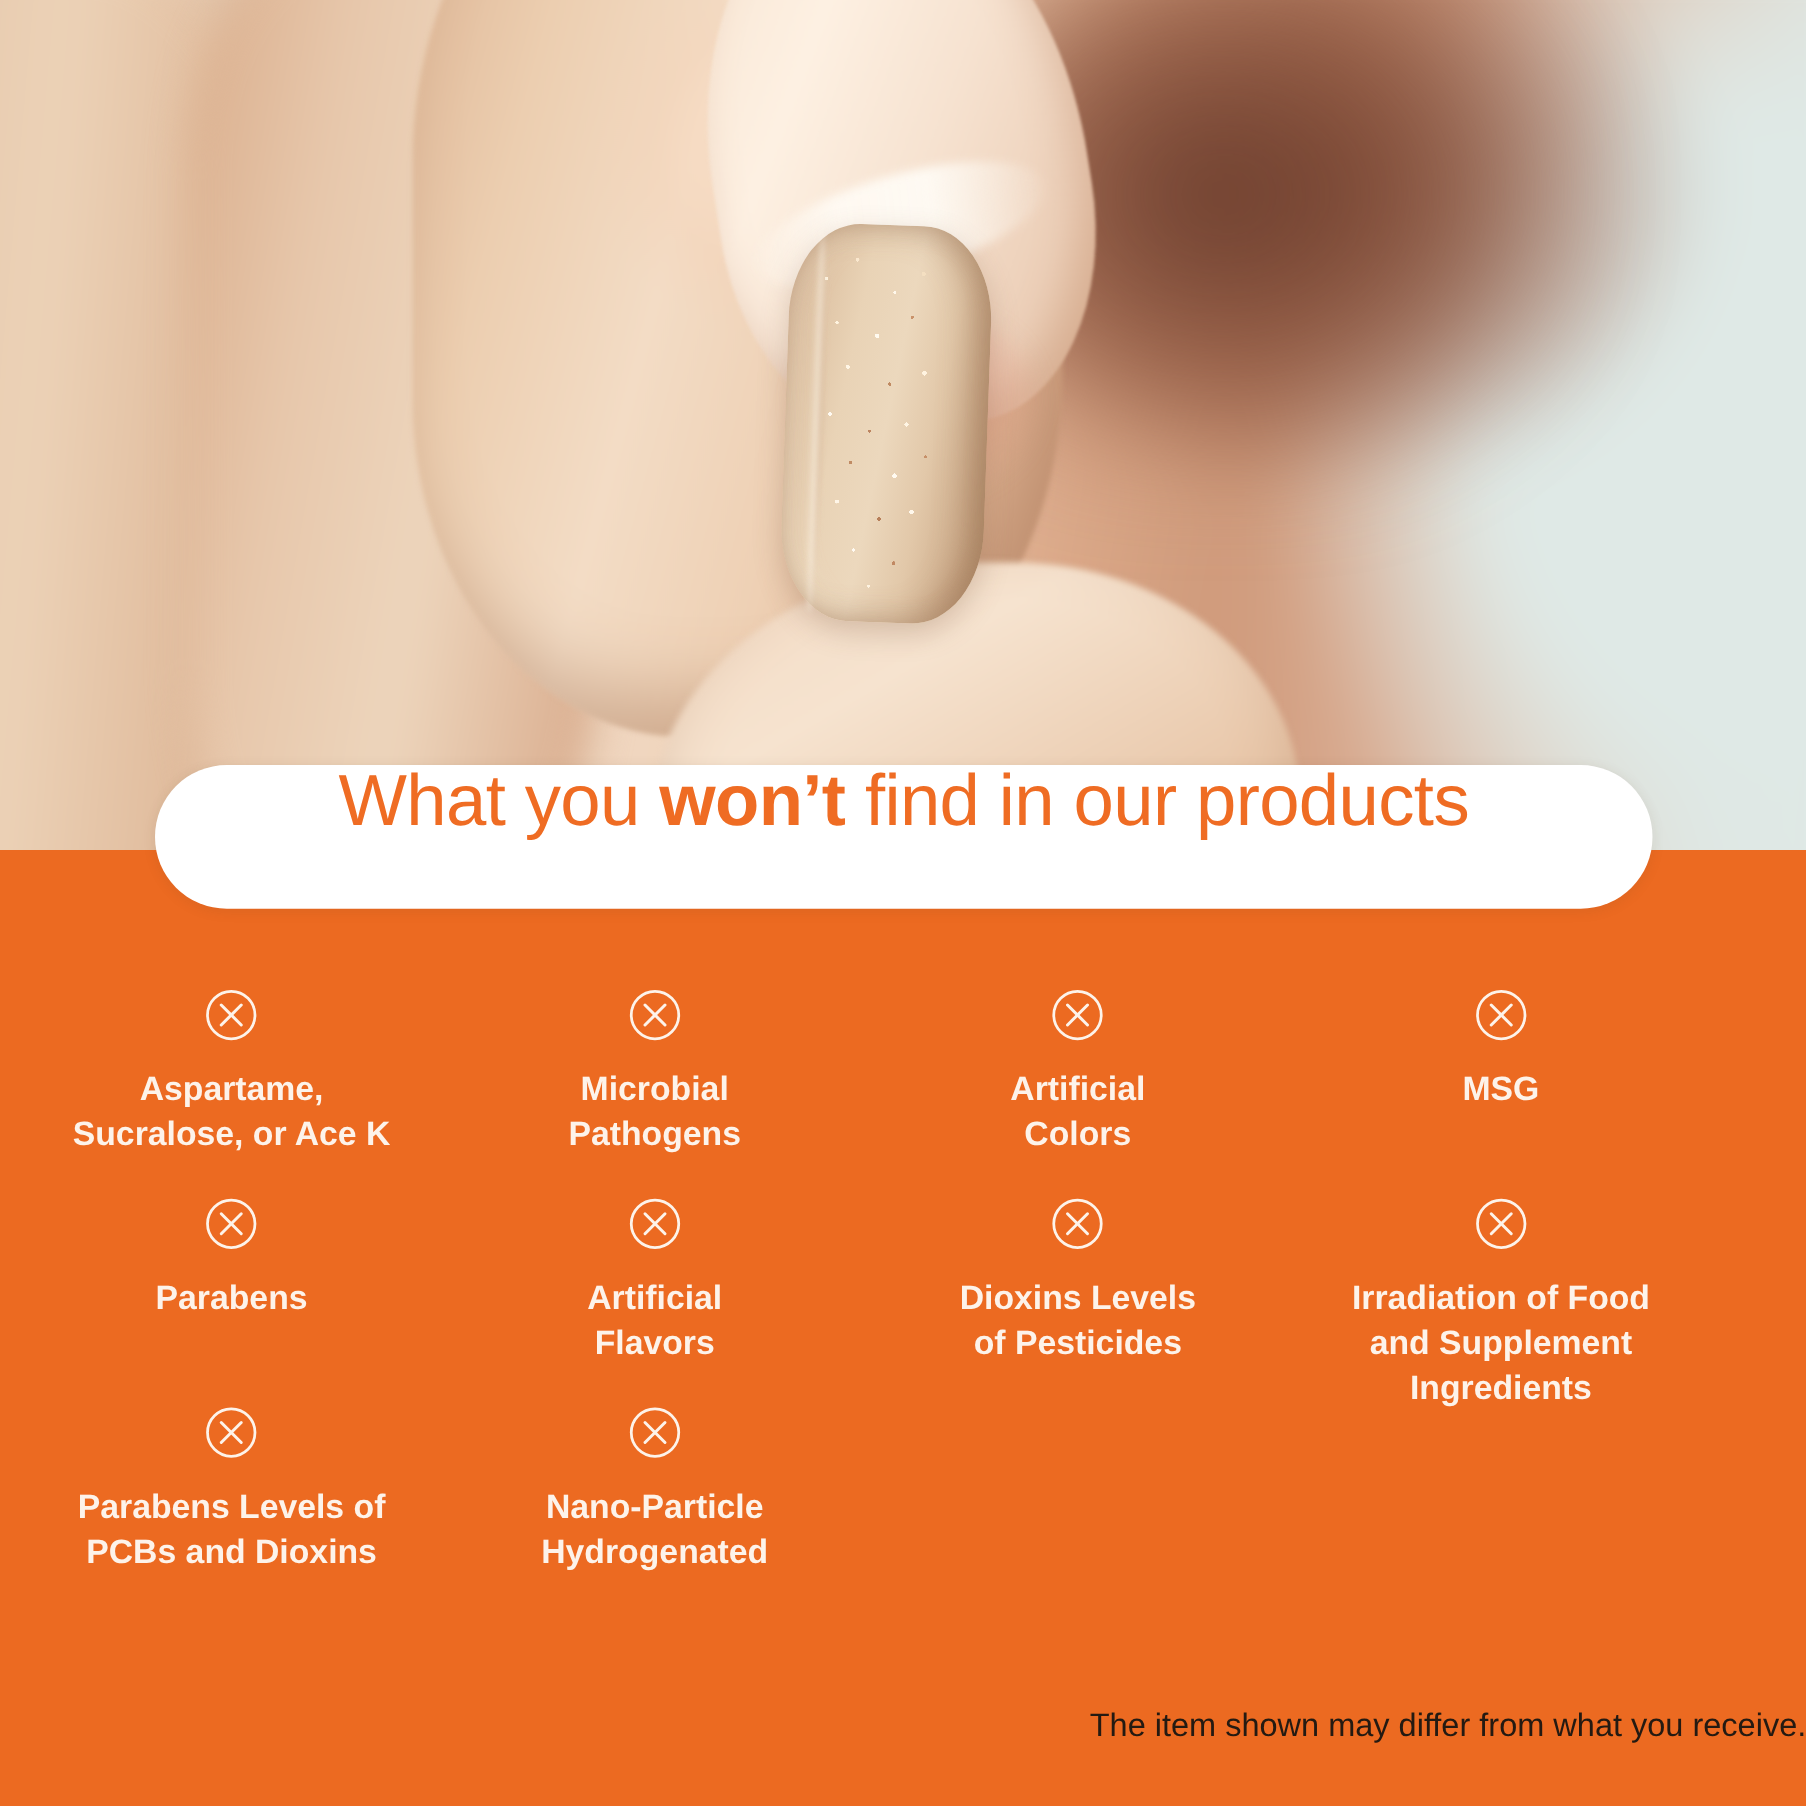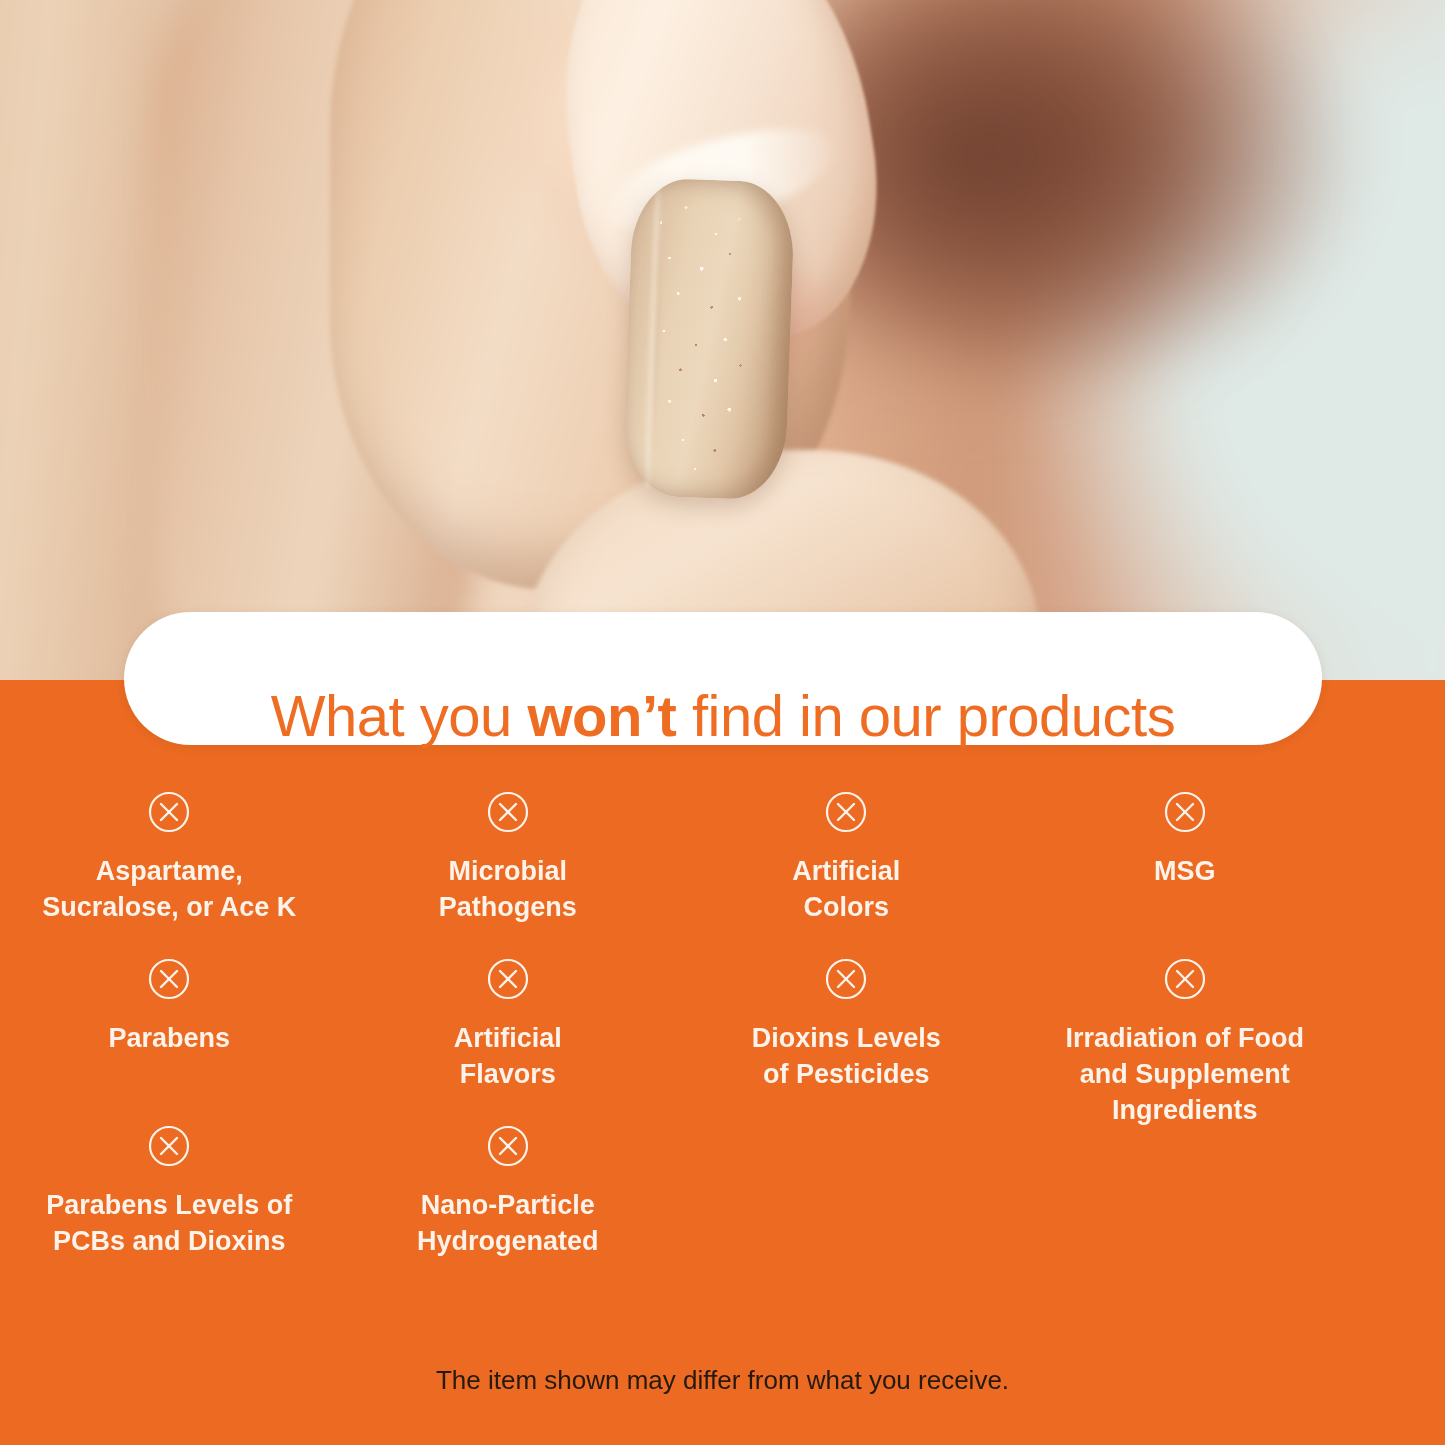--- a/index.html
+++ b/index.html
@@ -183,43 +183,43 @@
     width: 1445px;
     height: 765px;
     background: #ec6a21;
   }
 
   
   .pill {
     position: absolute;
     left: 124px; top: 612px;
     width: 1198px;
-    height: 133px;
+    height: 115px;
     background: #ffffff;
     border-radius: 70px;
     display: flex;
-    align-items: flex-end;
+    align-items: flex-start;
     justify-content: center;
     box-shadow: 0 2px 10px rgba(90,55,30,0.10);
     z-index: 5;
   }
   .pill-title {
     color: #ef6c23;
     font-size: 58px;
     line-height: 1;
     letter-spacing: -0.5px;
     white-space: nowrap;
     font-weight: 500;
   }
   .pill-title .strong { font-weight: 800; }
 
   
   .grid {
     position: absolute;
-    left: 0; top: 790px;
+    left: 16px; top: 790px;
     width: 1354px;
     display: grid;
     grid-template-columns: repeat(4, 1fr);
     grid-auto-rows: 167px;
     z-index: 4;
   }
   .cell {
     display: flex;
     flex-direction: column;
     align-items: center;
@@ -240,21 +240,21 @@
     max-width: 330px;
     white-space: pre-line;
   }
 
   
   .footnote {
     position: absolute;
     left: 0;
     top: 1365px;
     width: 1445px;
-    text-align: center;
+    text-align: right;
     color: #241a12;
     font-size: 26px;
     font-weight: 400;
     z-index: 4;
   }
 </style>
 </head>
 <body>
 
 <div class="canvas">

